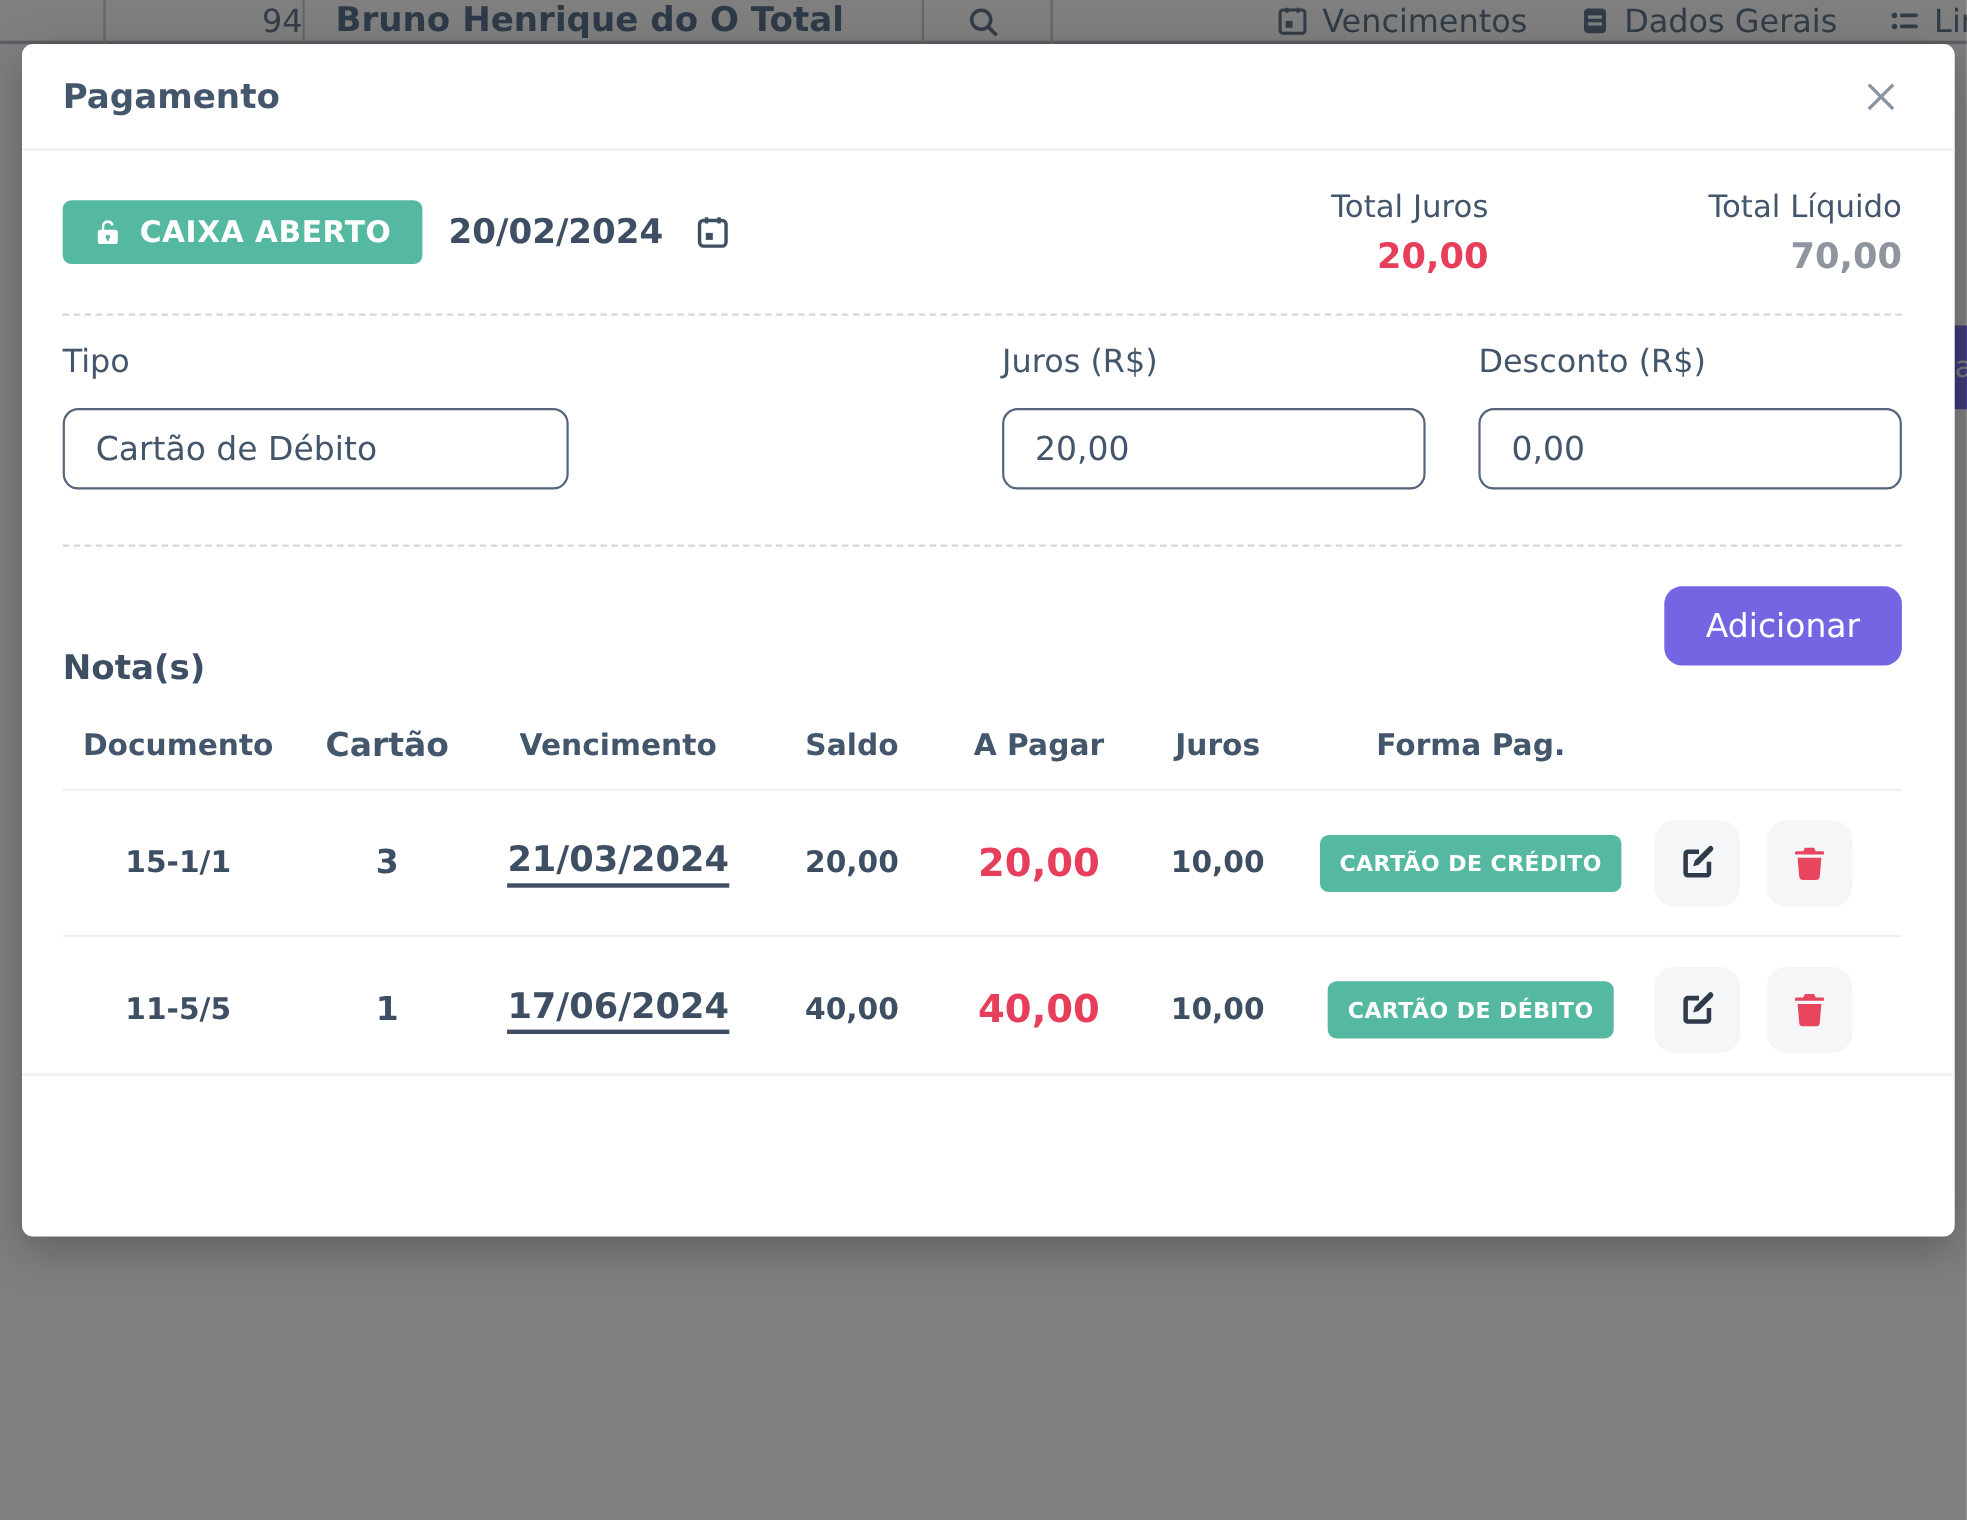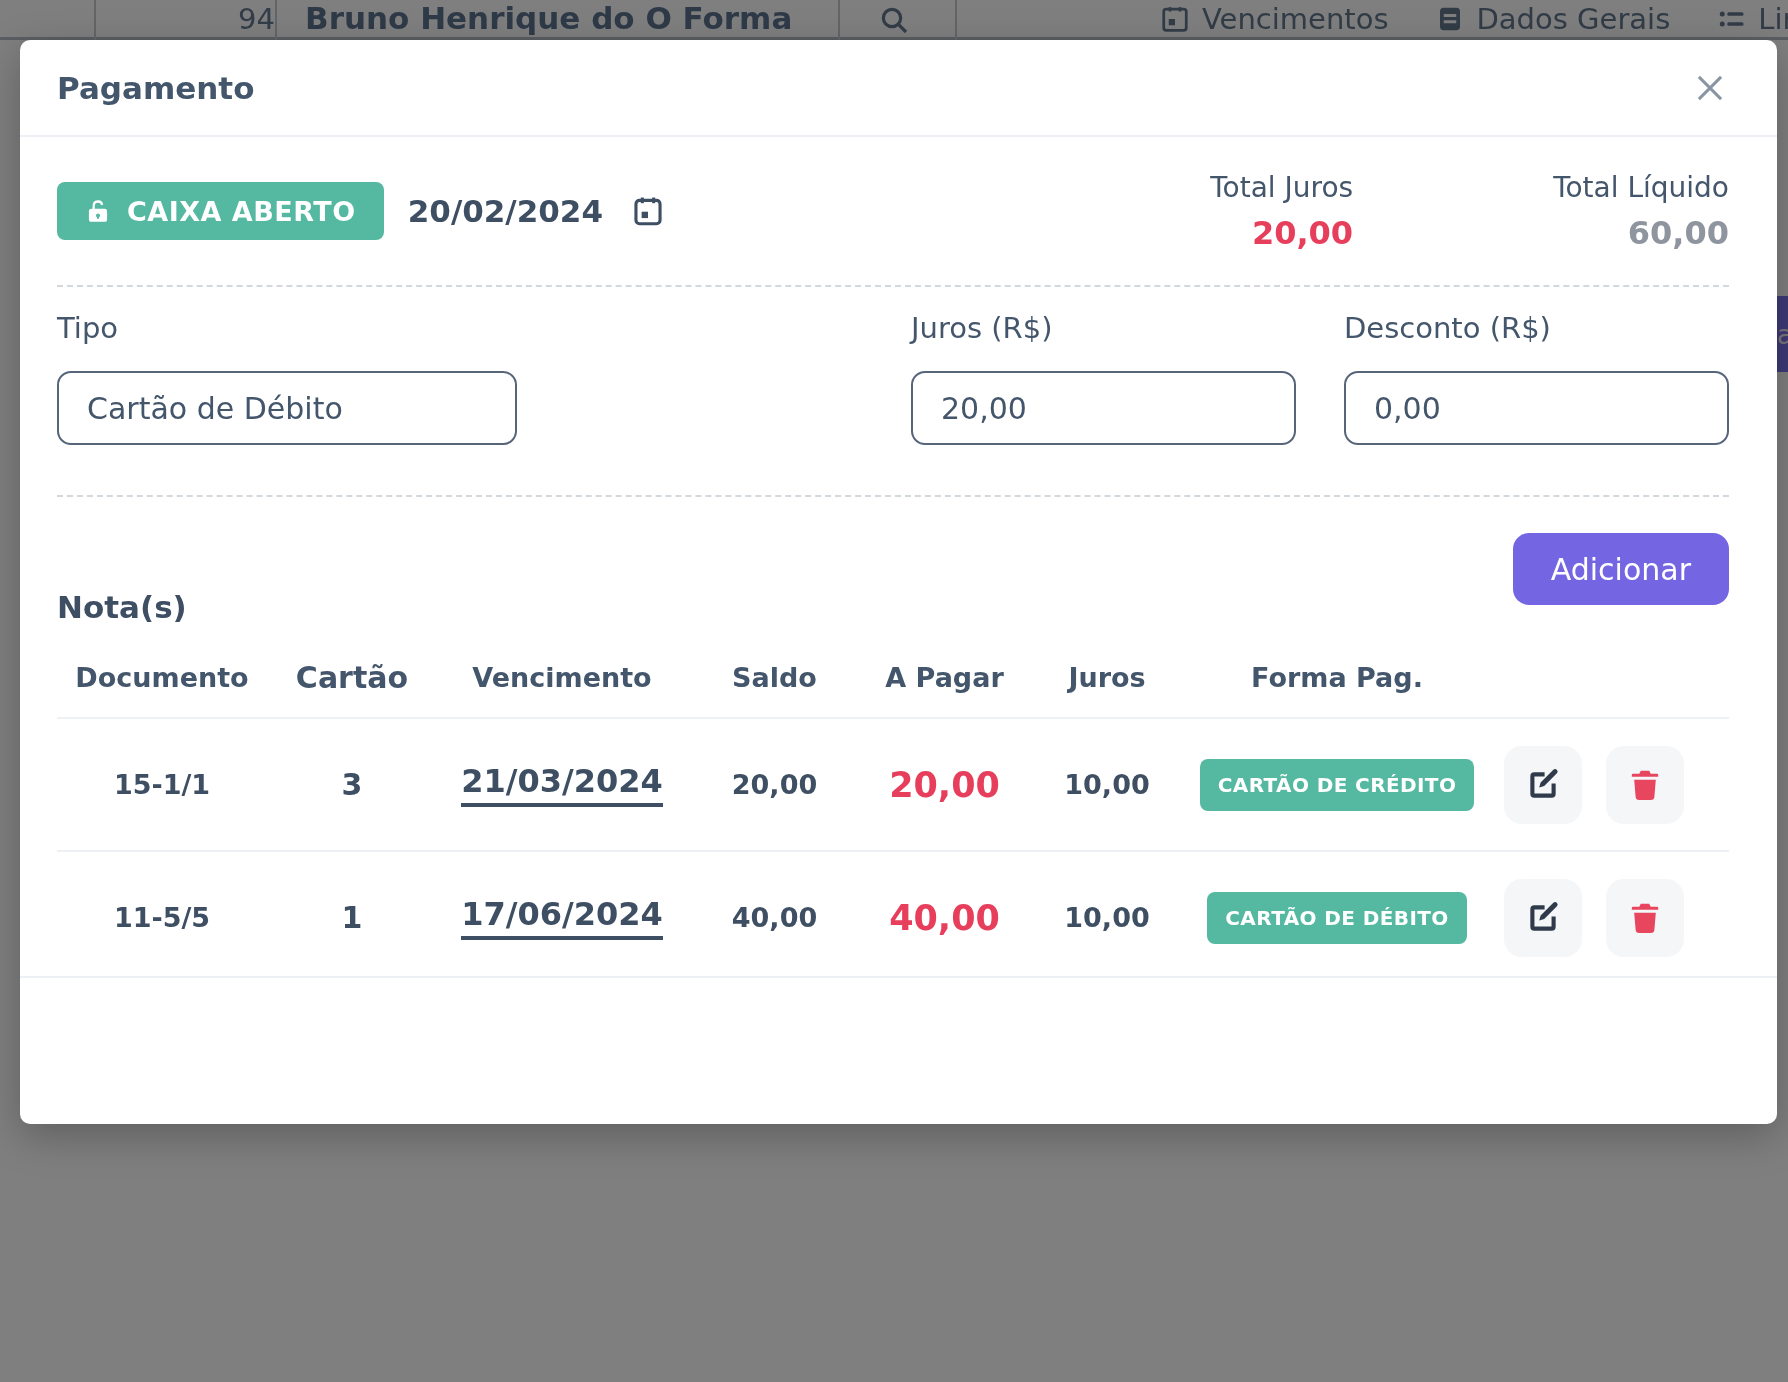--- a/index.html
+++ b/index.html
@@ -101,21 +101,21 @@
 </head>
 <body>
 
 <div class="backdrop">
   <div class="bg-toprow">
     <div class="bg-vline" style="left:94px"></div>
     <div class="bg-vline" style="left:275px"></div>
     <div class="bg-vline" style="left:838px"></div>
     <div class="bg-vline" style="left:955px"></div>
     <div class="bg-id">94</div>
-    <div class="bg-name">Bruno Henrique do O Forma</div>
+    <div class="bg-name">Bruno Henrique do O Total</div>
     <div class="bg-search">
       <svg width="32" height="32" viewBox="0 0 24 24" fill="none" stroke="#64788f" stroke-width="2.4">
         <circle cx="10.5" cy="10.5" r="6.5"></circle>
           <line x1="15.5" y1="15.5" x2="21" y2="21"></line>
       </svg>
     </div>
     <div class="bg-tabs">
       <div class="bg-tab">
         <svg width="30" height="30" viewBox="0 0 24 24" fill="none" stroke="#64788f" stroke-width="2.2">
           <rect x="3" y="4" width="18" height="17" rx="2"></rect>
@@ -181,21 +181,21 @@
           </svg>
         </button>
       </div>
       <div class="summary-right">
         <div class="total-block">
           <span class="total-label">Total Juros</span>
           <span class="total-value red">20,00</span>
         </div>
         <div class="total-block">
           <span class="total-label">Total Líquido</span>
-          <span class="total-value gray">60,00</span>
+          <span class="total-value gray">70,00</span>
         </div>
       </div>
     </div>
 
     <hr class="dashed">
 
     <div class="form-row">
       <div class="field f-tipo">
         <label>Tipo</label>
         <input type="text" readonly="" value="Cartão de Débito" style="">

